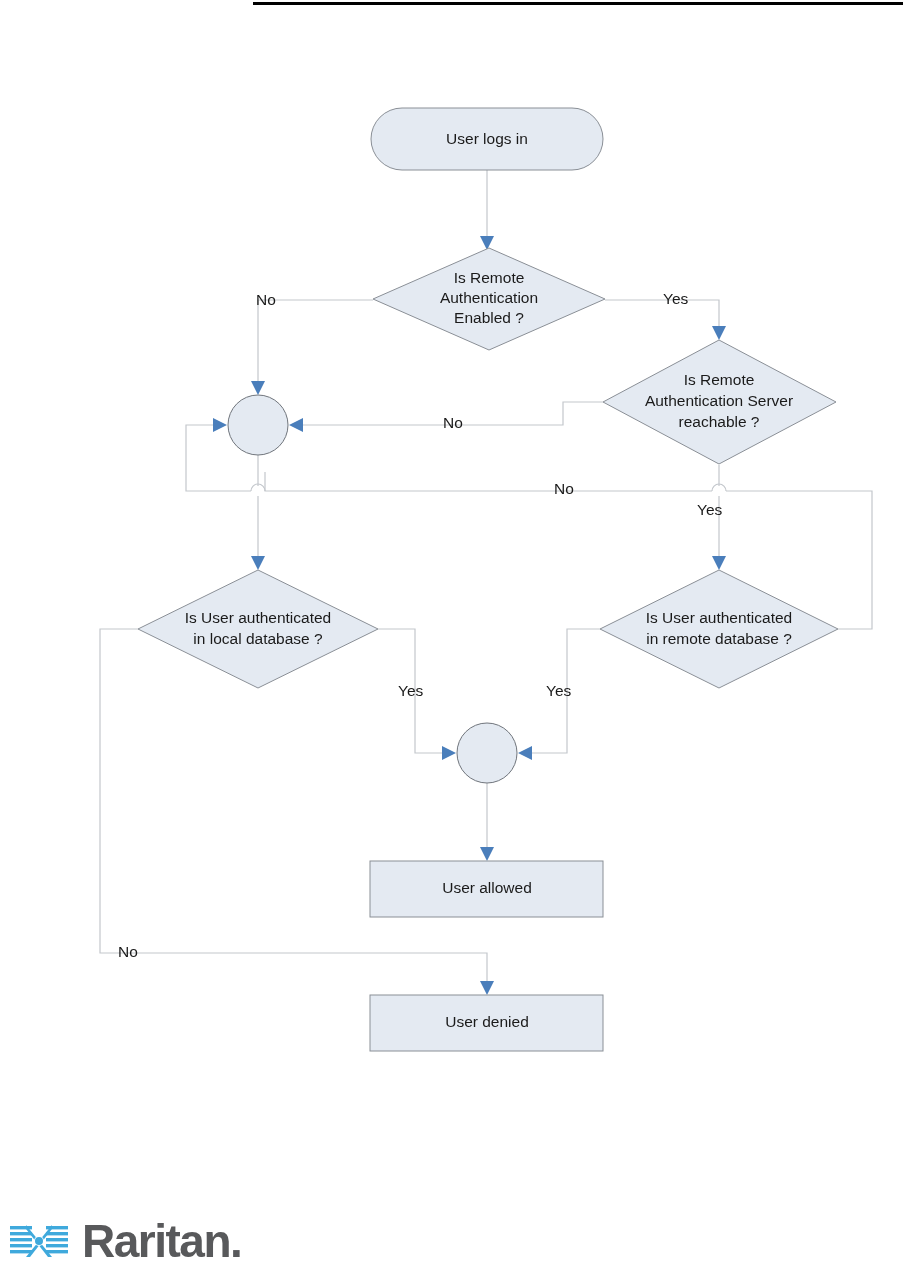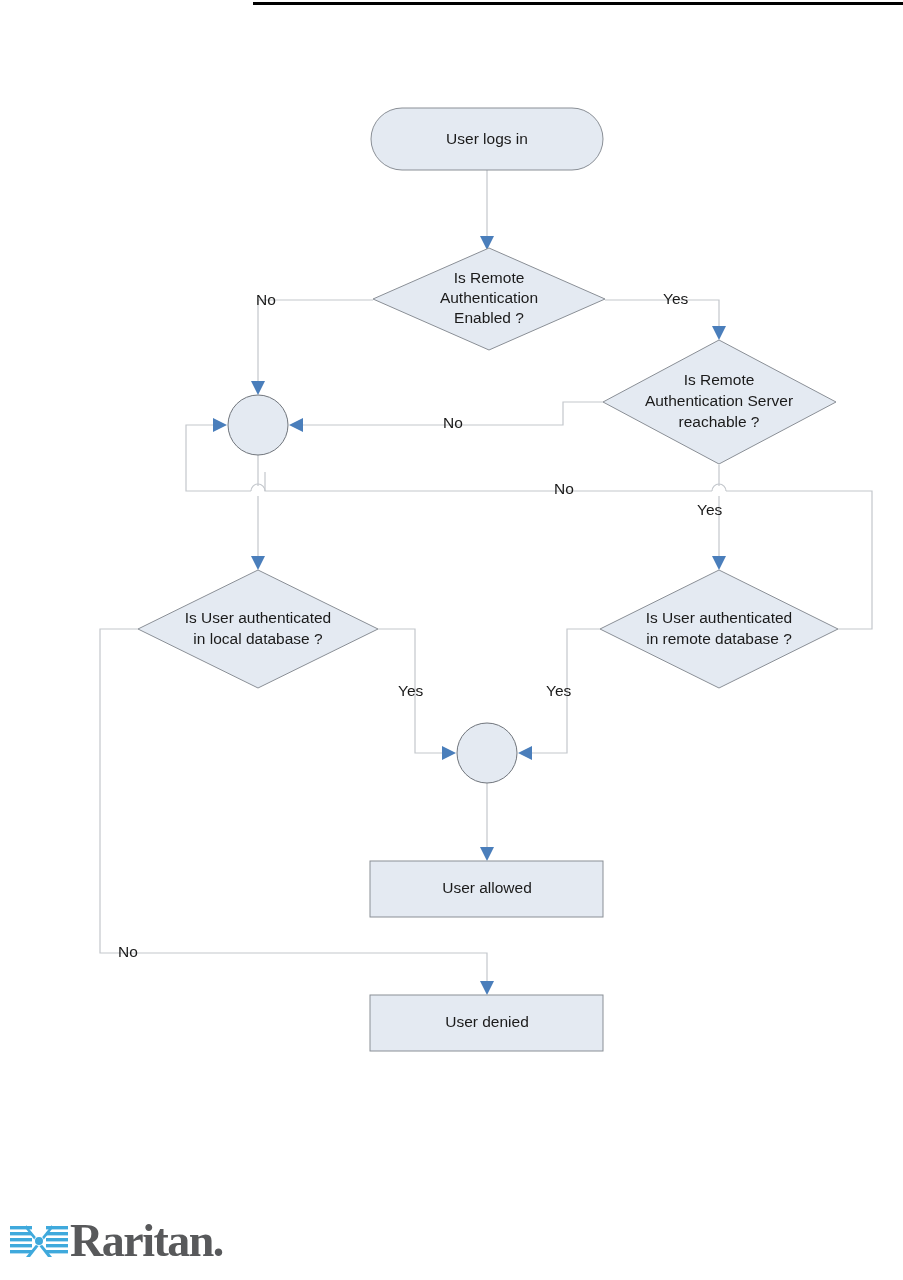--- a/index.html
+++ b/index.html
@@ -75,27 +75,27 @@
     height: 56px;
     display: flex;
     align-items: center;
   }
   #logo-mark {
     width: 58px;
     height: 40px;
     flex: 0 0 auto;
   }
   #logo-word {
-    font-family: Liberation Serif, serif;
+    font-family: Liberation Sans, sans-serif;
     font-size: 46px;
     font-weight: bold;
     color: #58595b;
     letter-spacing: -1.5px;
     line-height: 1;
-    margin-left: 2px;
+    margin-left: 14px;
   }
 </style>
 </head>
 <body>
 
 <div id="page">
 
   <div id="header-rule"></div>
 
   <svg id="flow-svg" viewBox="0 0 903 1280">

